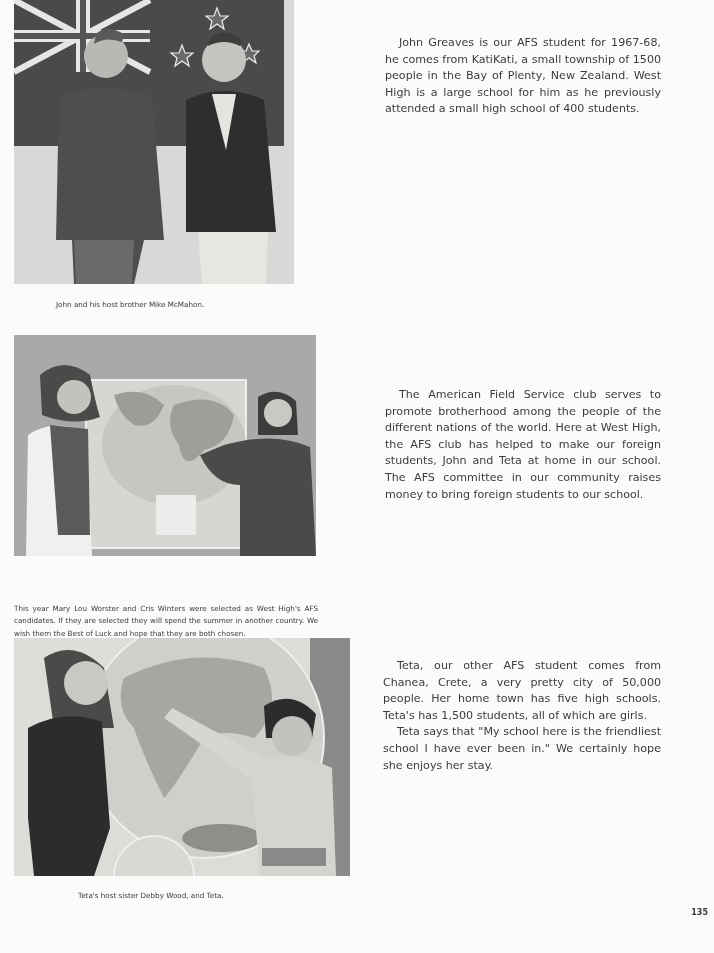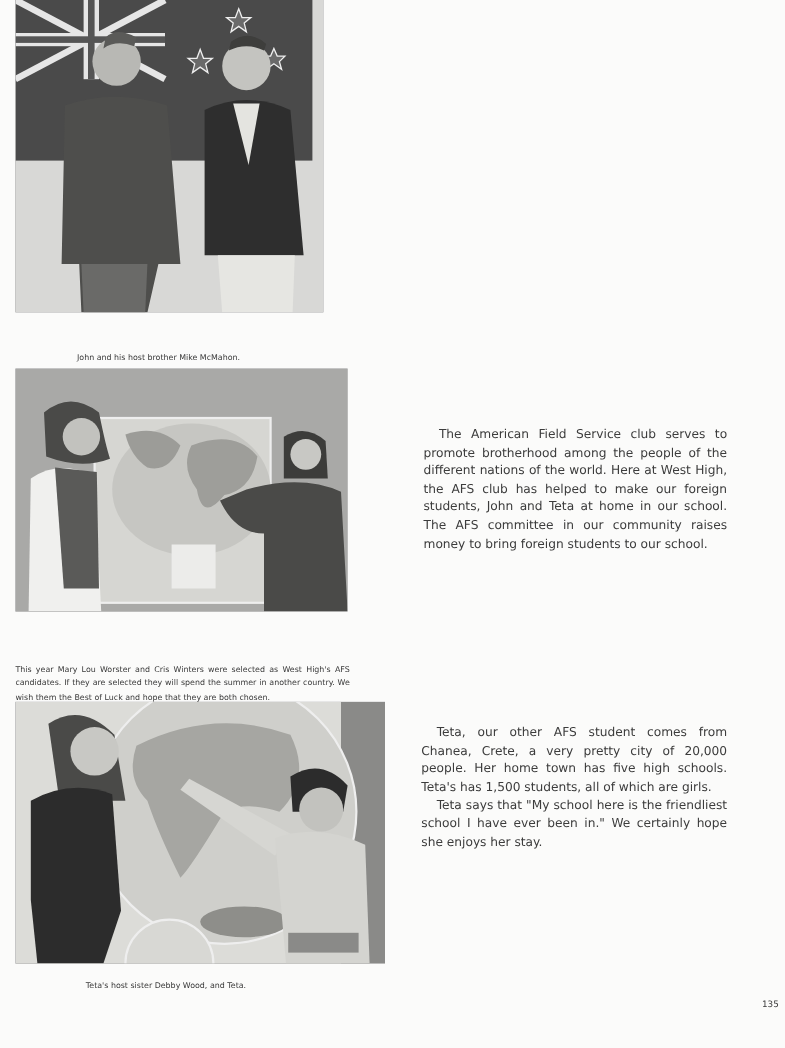--- a/index.html
+++ b/index.html
@@ -16,21 +16,21 @@
   .photo svg { display: block; width: 100%; height: 100%; }
   .caption {
     position: absolute; font-size: 7.2px; line-height: 12.4px; color: #3a3a3a;
   }
   .body-text {
     position: absolute; font-size: 11.1px; line-height: 16.6px; color: #3c3c3c;
     text-align: justify;
   }
   .body-text p { margin: 0; text-indent: 14px; }
   .page-number {
-    position: absolute; right: 6px; top: 908px; font-size: 8px; color: #3a3a3a;
+    position: absolute; right: 6px; top: 908px; font-size: 8px; color: #3a3a3a; font-weight: bold;
   }
 </style>
 </head>
 <body>
 
 <div class="photo" style="left:14px; top:0; width:280px; height:284px;" title="Two young men standing in front of a New Zealand flag">
   <svg viewBox="0 0 280 284" preserveAspectRatio="none">
     <rect width="280" height="284" fill="#d8d8d6"></rect>
 
     <rect x="0" y="0" width="270" height="146" fill="#4a4a4a"></rect>
@@ -53,23 +53,24 @@
     <path d="M45 96 Q90 80 138 96 L150 240 L130 240 L120 284 L60 284 L58 240 L42 240 Z" fill="#4e4e4c"></path>
     <path d="M60 240 L120 240 L118 284 L62 284 Z" fill="#6a6a68"></path>
 
     <circle cx="210" cy="60" r="22" fill="#c4c4c0"></circle>
     <path d="M196 38 Q212 26 228 40 L226 46 Q210 38 194 46 Z" fill="#3e3e3c"></path>
     <path d="M172 100 Q210 82 250 100 L262 232 L172 232 Z" fill="#2e2e2e"></path>
     <path d="M198 94 L222 94 L212 150 Z" fill="#e4e4e0"></path>
     <path d="M184 232 L254 232 L252 284 L188 284 Z" fill="#e6e6e2"></path>
   </svg>
 </div>
-<div class="caption" style="left:70px; top:299px; width:240px;margin-top:20px;">John and his host brother Mike McMahon.</div>
+<div class="caption" style="left:56px; top:299px; width:240px;">John and his host brother Mike McMahon.</div>
 
 <div class="body-text" style="left:385px; top:35px; width:276px;">
+  <p>John Greaves is our AFS student for 1967-68, he comes from KatiKati, a small township of 1500 people in the Bay of Plenty, New Zealand.  West High is a large school for him as he previously attended a small high school of 400 students.</p>
 </div>
 
 <div class="photo" style="left:14px; top:335px; width:302px; height:221px;" title="Two young women pointing at a world map on an easel">
   <svg viewBox="0 0 302 221" preserveAspectRatio="none">
     <rect width="302" height="221" fill="#a9a9a7"></rect>
 
     <rect x="72" y="45" width="160" height="168" fill="#d6d6d2" stroke="#eee" stroke-width="2"></rect>
     <ellipse cx="160" cy="110" rx="72" ry="60" fill="#c6c6c2"></ellipse>
     <path d="M100 60 Q130 50 150 70 Q140 95 120 90 Q105 80 100 60 Z" fill="#9c9c98"></path>
     <path d="M160 70 Q200 55 220 80 Q215 110 190 115 Q170 140 165 110 Q150 90 160 70 Z" fill="#9e9e9a"></path>
@@ -108,17 +109,17 @@
     <path d="M250 68 Q278 50 302 76 L298 100 L252 100 Z" fill="#2c2c2c"></path>
     <circle cx="278" cy="98" r="20" fill="#c2c2be"></circle>
     <path d="M158 70 L250 120 L236 140 L150 80 Z" fill="#d6d6d2"></path>
     <path d="M236 124 Q276 110 318 130 L322 238 L246 238 Z" fill="#d4d4d0"></path>
     <rect x="248" y="210" width="64" height="18" fill="#8a8a88"></rect>
   </svg>
 </div>
 <div class="caption" style="left:78px; top:890px; width:260px;">Teta's host sister Debby Wood, and Teta.</div>
 
 <div class="body-text" style="left:383px; top:658px; width:278px;">
-  <p>Teta, our other AFS student comes from Chanea, Crete, a very pretty city of 20,000 people.  Her home town has five high schools.  Teta's has 1,500 students, all of which are girls.</p>
+  <p>Teta, our other AFS student comes from Chanea, Crete, a very pretty city of 50,000 people.  Her home town has five high schools.  Teta's has 1,500 students, all of which are girls.</p>
   <p>Teta says that "My school here is the friendliest school I have ever been in."  We certainly hope she enjoys her stay.</p>
 </div>
 
 <div class="page-number">135</div>
 
 </body></html>

